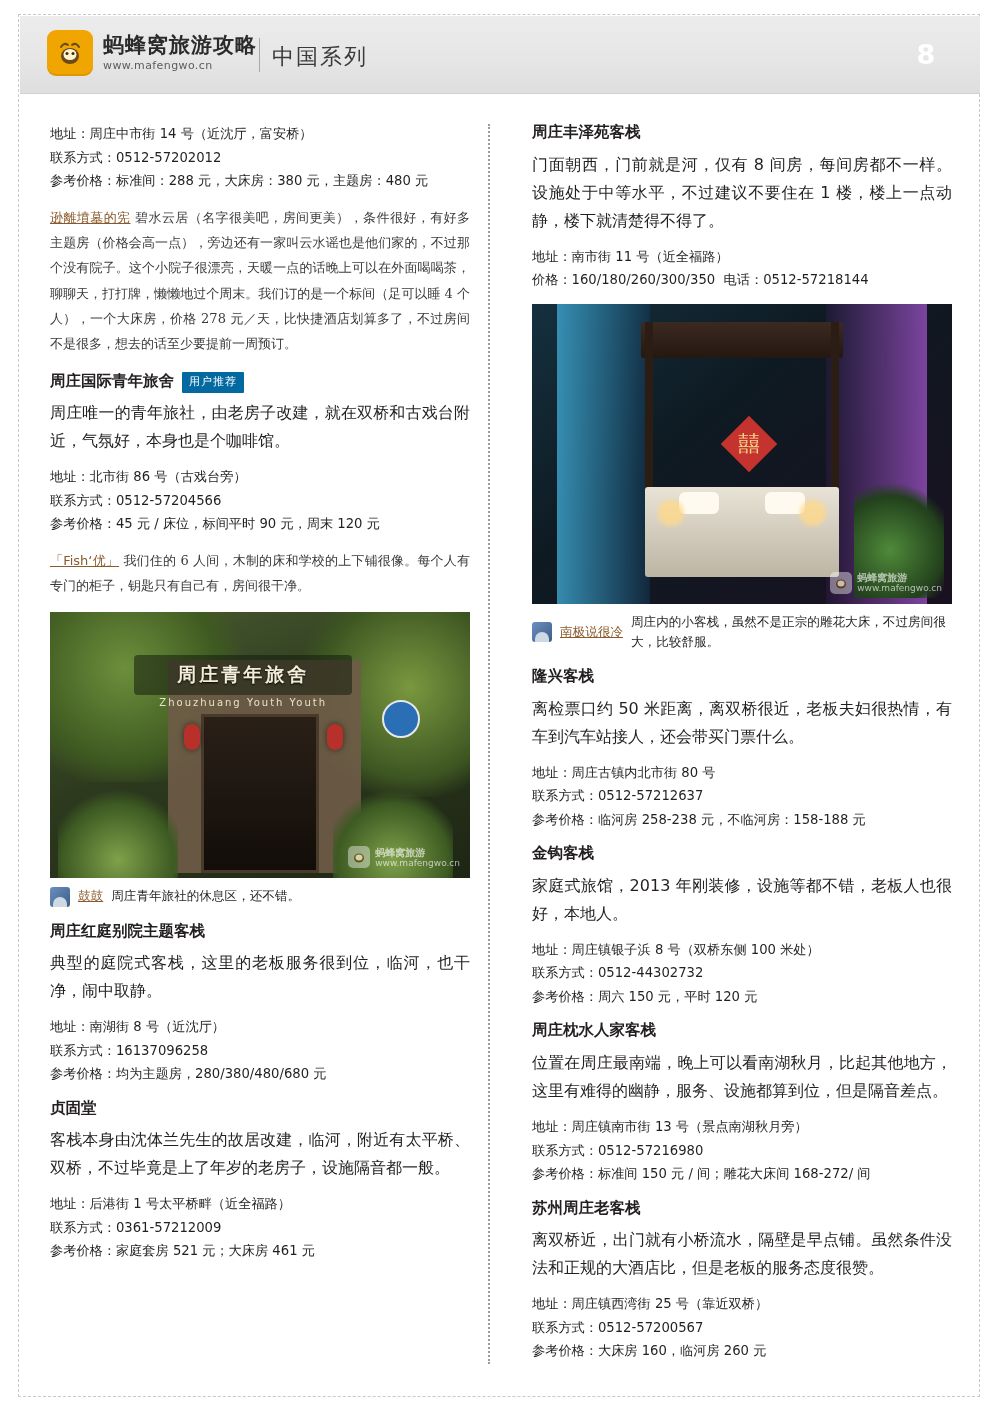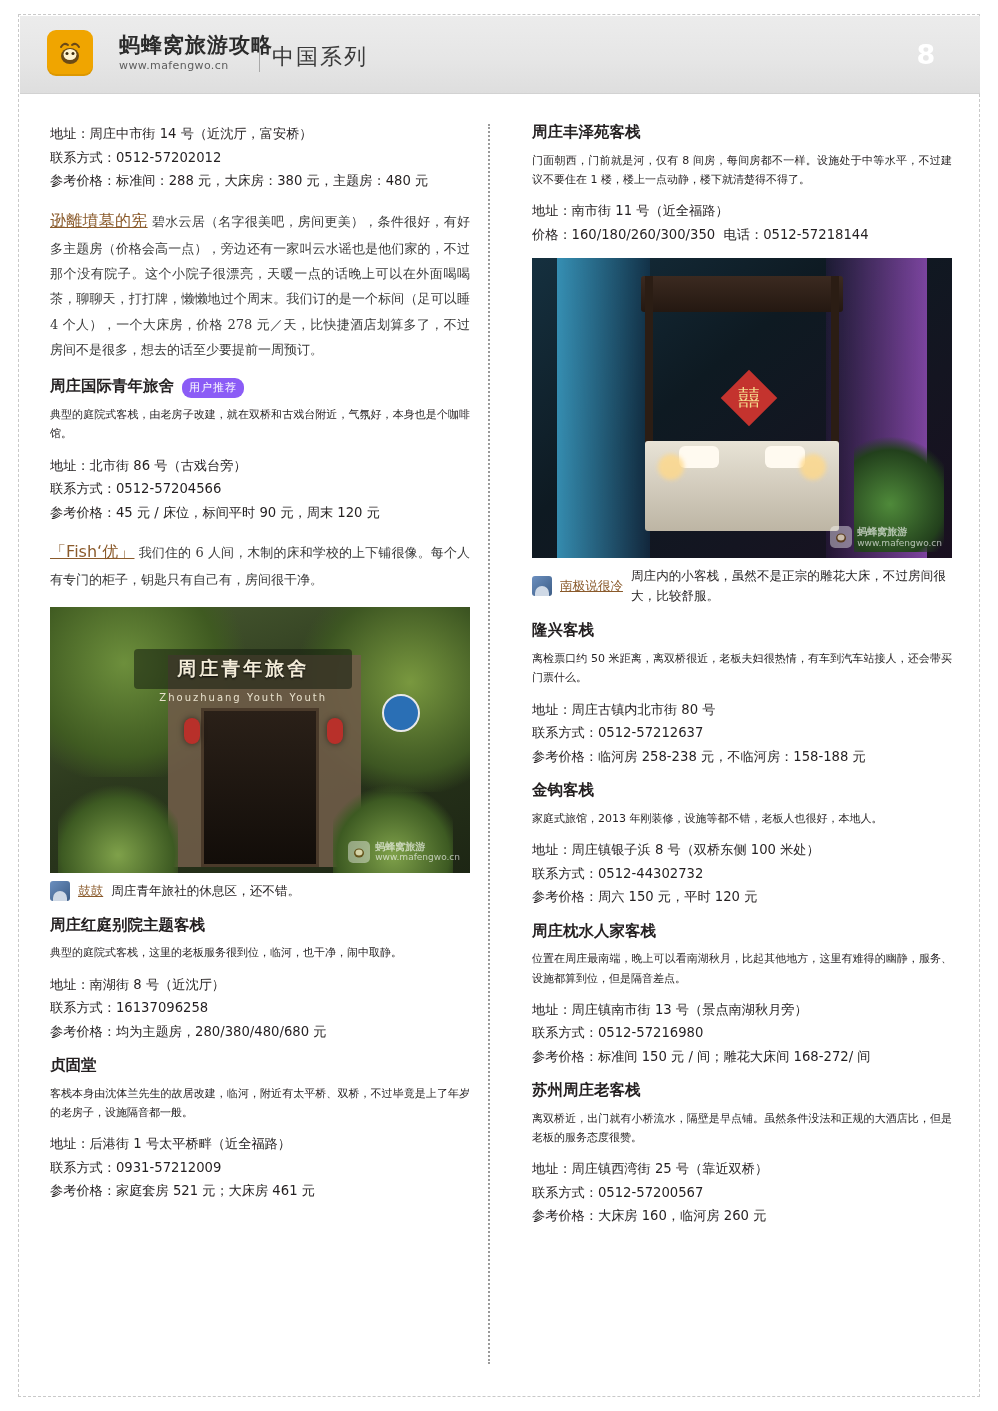--- a/index.html
+++ b/index.html
@@ -24,21 +24,21 @@
     border-bottom:1px solid #d2d2d2;
     box-sizing:border-box;
   }
   .logo-wrap{position:absolute;left:27px;top:14px;display:flex;align-items:center;}
   .logo-mark{
     width:46px;height:46px;border-radius:9px;background:#f0a500;
     display:flex;align-items:center;justify-content:center;
     box-shadow:inset 0 -2px 0 rgba(0,0,0,.08);
   }
   .logo-mark svg{display:block;}
-  .logo-text{margin-left:26px;}
+  .logo-text{margin-left:10px;}
   .logo-cn{
     font-size:21px;font-weight:bold;color:#2b2b2b;letter-spacing:1px;line-height:1.1;
   }
   .logo-en{
     font-size:11px;color:#5c5c5c;letter-spacing:.4px;margin-top:2px;
     font-family:"DejaVu Sans",sans-serif;
   }
   .divider-v{
     position:absolute;left:239px;top:22px;width:1px;height:34px;background:#a9a9a9;
   }
@@ -63,39 +63,39 @@
   .col-sep{
     position:absolute;left:468px;top:30px;width:0;height:1240px;
     border-left:2px dotted #9a9a9a;
   }
   
   h2.sec{
     font-size:15.5px;font-weight:bold;color:#231f20;margin:0 0 7px 0;line-height:1.4;
     display:flex;align-items:center;gap:8px;
   }
   .badge{
-    display:inline-block;background:#8b5cf6;color:#fff;font-size:11px;
-    padding:2px 7px 3px;border-radius:9px;font-weight:normal;letter-spacing:1px;
+    display:inline-block;background:#0369a1;color:#fff;font-size:11px;
+    padding:2px 7px 3px;border-radius:1px;font-weight:normal;letter-spacing:1px;
     position:relative;top:1px;
   }
   p.desc{
-    font-size:11px;line-height:1.75;margin:0 0 10px 0;color:#231f20;text-align:justify;
+    font-size:16px;line-height:1.75;margin:0 0 10px 0;color:#231f20;text-align:justify;
   }
   .info{
     font-size:13.2px;line-height:1.78;margin:0 0 12px 0;color:#231f20;
   }
   .info div{white-space:pre-wrap;}
   .review{
     font-size:13px;line-height:1.95;margin:2px 0 14px 0;color:#3a3a3a;
     font-family:"DejaVu Serif","Liberation Serif",serif;
     text-align:justify;
   }
   .review .uname{
     color:#1a4f9c;text-decoration:underline;font-family:"DejaVu Sans",sans-serif;
-    font-size:16px;
+    font-size:13px;
   }
   .review .uname.brown{color:#8a5a2b;}
   
   .photo{
     position:relative;width:100%;overflow:hidden;margin:6px 0 8px 0;
     background:#2c2c2c;
   }
   .photo .wm{
     position:absolute;right:10px;bottom:10px;opacity:.75;
     display:flex;align-items:center;gap:5px;
@@ -206,21 +206,21 @@
 
       <p class="review">
         <span class="uname brown">逊離墳墓的宪</span>
         <span>碧水云居（名字很美吧，房间更美），条件很好，有好多主题房（价格会高一点），旁边还有一家叫云水谣也是他们家的，不过那个没有院子。这个小院子很漂亮，天暖一点的话晚上可以在外面喝喝茶，聊聊天，打打牌，懒懒地过个周末。我们订的是一个标间（足可以睡 4 个人），一个大床房，价格 278 元／天，比快捷酒店划算多了，不过房间不是很多，想去的话至少要提前一周预订。</span>
       </p>
 
       <h2 class="sec">
         <span>周庄国际青年旅舍</span>
         <span class="badge">用户推荐</span>
       </h2>
-      <p class="desc">典型的庭院式客栈，由老房子改建，就在双桥和古戏台附近，气氛好，本身也是个咖啡馆。</p>
+      <p class="desc">周庄唯一的青年旅社，由老房子改建，就在双桥和古戏台附近，气氛好，本身也是个咖啡馆。</p>
       <div class="info">
         <div>地址：北市街 86 号（古戏台旁）</div>
         <div>联系方式：0512-57204566</div>
         <div>参考价格：45 元 / 床位，标间平时 90 元，周末 120 元</div>
       </div>
 
       <p class="review">
         <span class="uname brown">「Fish‘优」</span>
         <span>我们住的 6 人间，木制的床和学校的上下铺很像。每个人有专门的柜子，钥匙只有自己有，房间很干净。</span>
       </p>
@@ -268,21 +268,21 @@
         <div>参考价格：均为主题房，280/380/480/680 元</div>
       </div>
 
 
       <h2 class="sec">
         <span>贞固堂</span>
       </h2>
       <p class="desc">客栈本身由沈体兰先生的故居改建，临河，附近有太平桥、双桥，不过毕竟是上了年岁的老房子，设施隔音都一般。</p>
       <div class="info">
         <div>地址：后港街 1 号太平桥畔（近全福路）</div>
-        <div>联系方式：0931-57212009</div>
+        <div>联系方式：0361-57212009</div>
         <div>参考价格：家庭套房 521 元；大床房 461 元</div>
       </div>
 
     </div>
 
     <div class="col col-right">
 
       <h2 class="sec">
         <span>周庄丰泽苑客栈</span>
       </h2>

